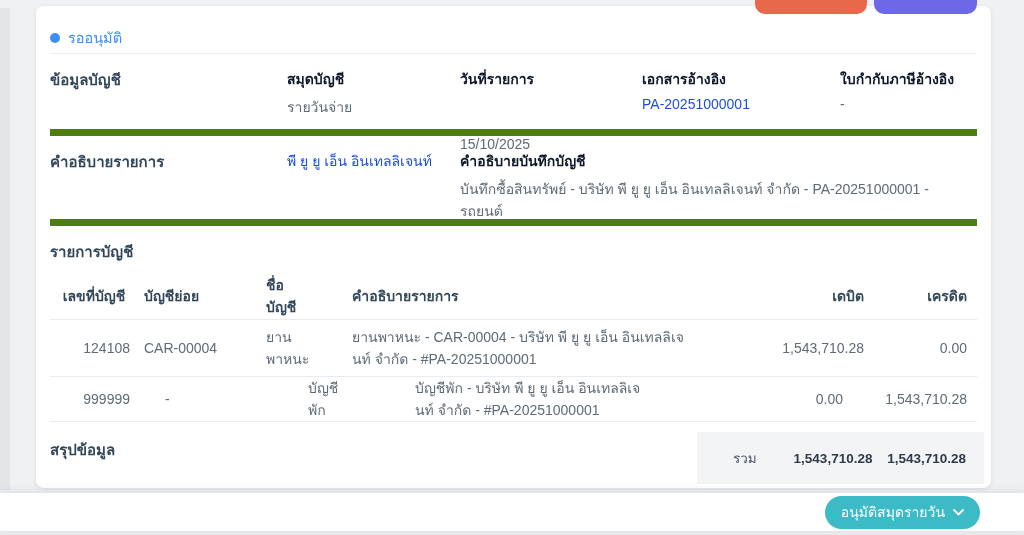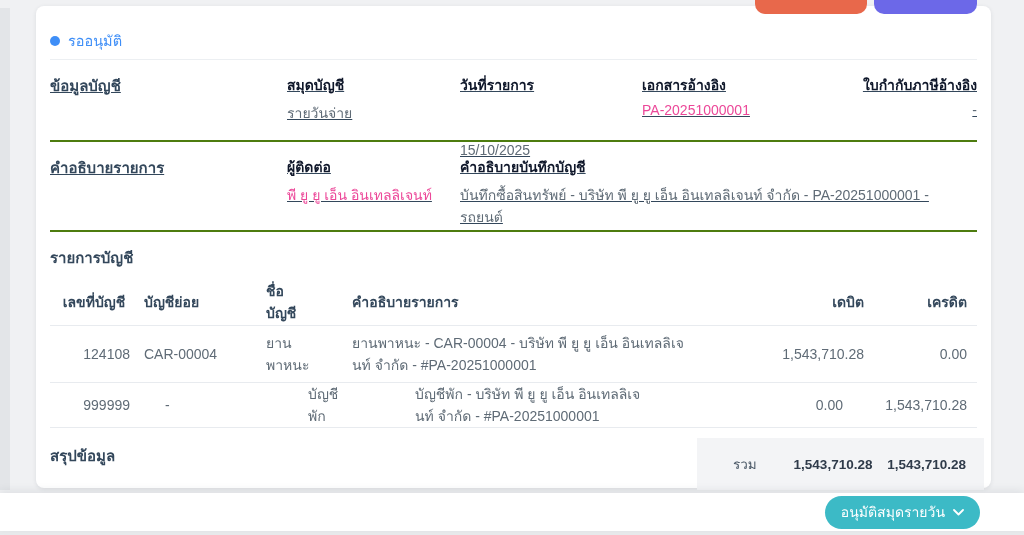--- a/index.html
+++ b/index.html
@@ -16,36 +16,36 @@
   .top-btn { position:absolute; top:-18px; height:32px; border-radius:10px; z-index:5; cursor:pointer; border:none; }
   .top-btn.orange { left:755px; width:112px; background:#e8684b; }
   .top-btn.purple { left:874px; width:103px; background:#6c68e8; }
 
   .card {
     position:absolute; left:36px; top:6px; width:955px; height:482px;
     background:#ffffff; border-radius:8px; box-shadow:0 1px 4px rgba(40,50,60,.10);
     padding:0 14px; z-index:2;
   }
 
-  .status-row { height:54px; padding-top:16px; display:flex; align-items:center; border-bottom:1px solid #eceff2; }
+  .status-row { height:48px; padding-top:16px; display:flex; align-items:center; border-bottom:1px solid #eceff2; }
   .status-dot { width:10px; height:10px; border-radius:50%; background:#3e8ef7; margin-right:8px; }
   .status-label { color:#3e8ef7; font-size:14.5px; }
 
-  .section { border-bottom:2px solid #4d7c0f; display:flex; padding-top:14px;text-decoration:underline; }
+  .section { border-bottom:7px solid #4d7c0f; display:flex; padding-top:14px; }
   .section.info { height:82px; }
   .section.desc { height:90px; }
   .sec-title { font-weight:bold; font-size:15px; color:#33475b; width:237px; flex:0 0 237px; }
   .field { display:flex; flex-direction:column; }
   .field .lbl { font-weight:bold; font-size:14px; color:#0f172a; margin-bottom:6px; }
   .field .val { font-size:14px; color:#5f6b76; }
-  .field .val.link { color:#ec4899; cursor:pointer; }
+  .field .val.link { color:#1d4ed8; cursor:pointer; }
   .f-book { flex:0 0 173px; }
   .f-date { flex:0 0 182px;gap:40px; }
   .f-ref  { flex:0 0 198px; }
-  .f-tax  { flex:1;text-align:right; }
+  .f-tax  { flex:1; }
   .f-contact { flex:0 0 173px; }
   .f-note { flex:1; padding-right:30px; }
 
   .entries-title { font-weight:bold; font-size:15px; padding-top:14px; }
 
   .tbl-row {
     display:grid;
     grid-template-columns:72px 84px 72px 1fr 155px 89px;
     column-gap:14px;
     padding-left:8px; padding-right:10px;
@@ -118,21 +118,20 @@
     </div>
     <div class="field f-tax">
       <span class="lbl">ใบกำกับภาษีอ้างอิง</span>
       <span class="val">-</span>
     </div>
   </div>
 
   <div class="section desc">
     <div class="sec-title">คำอธิบายรายการ</div>
     <div class="field f-contact">
-      <span class="lbl">ผู้ติดต่อ</span>
       <span class="val link">พี ยู ยู เอ็น อินเทลลิเจนท์</span>
     </div>
     <div class="field f-note">
       <span class="lbl">คำอธิบายบันทึกบัญชี</span>
       <span class="val">บันทึกซื้อสินทรัพย์ - บริษัท พี ยู ยู เอ็น อินเทลลิเจนท์ จำกัด - PA-20251000001 - รถยนต์</span>
     </div>
   </div>
 
   <div class="entries-title">รายการบัญชี</div>
 

